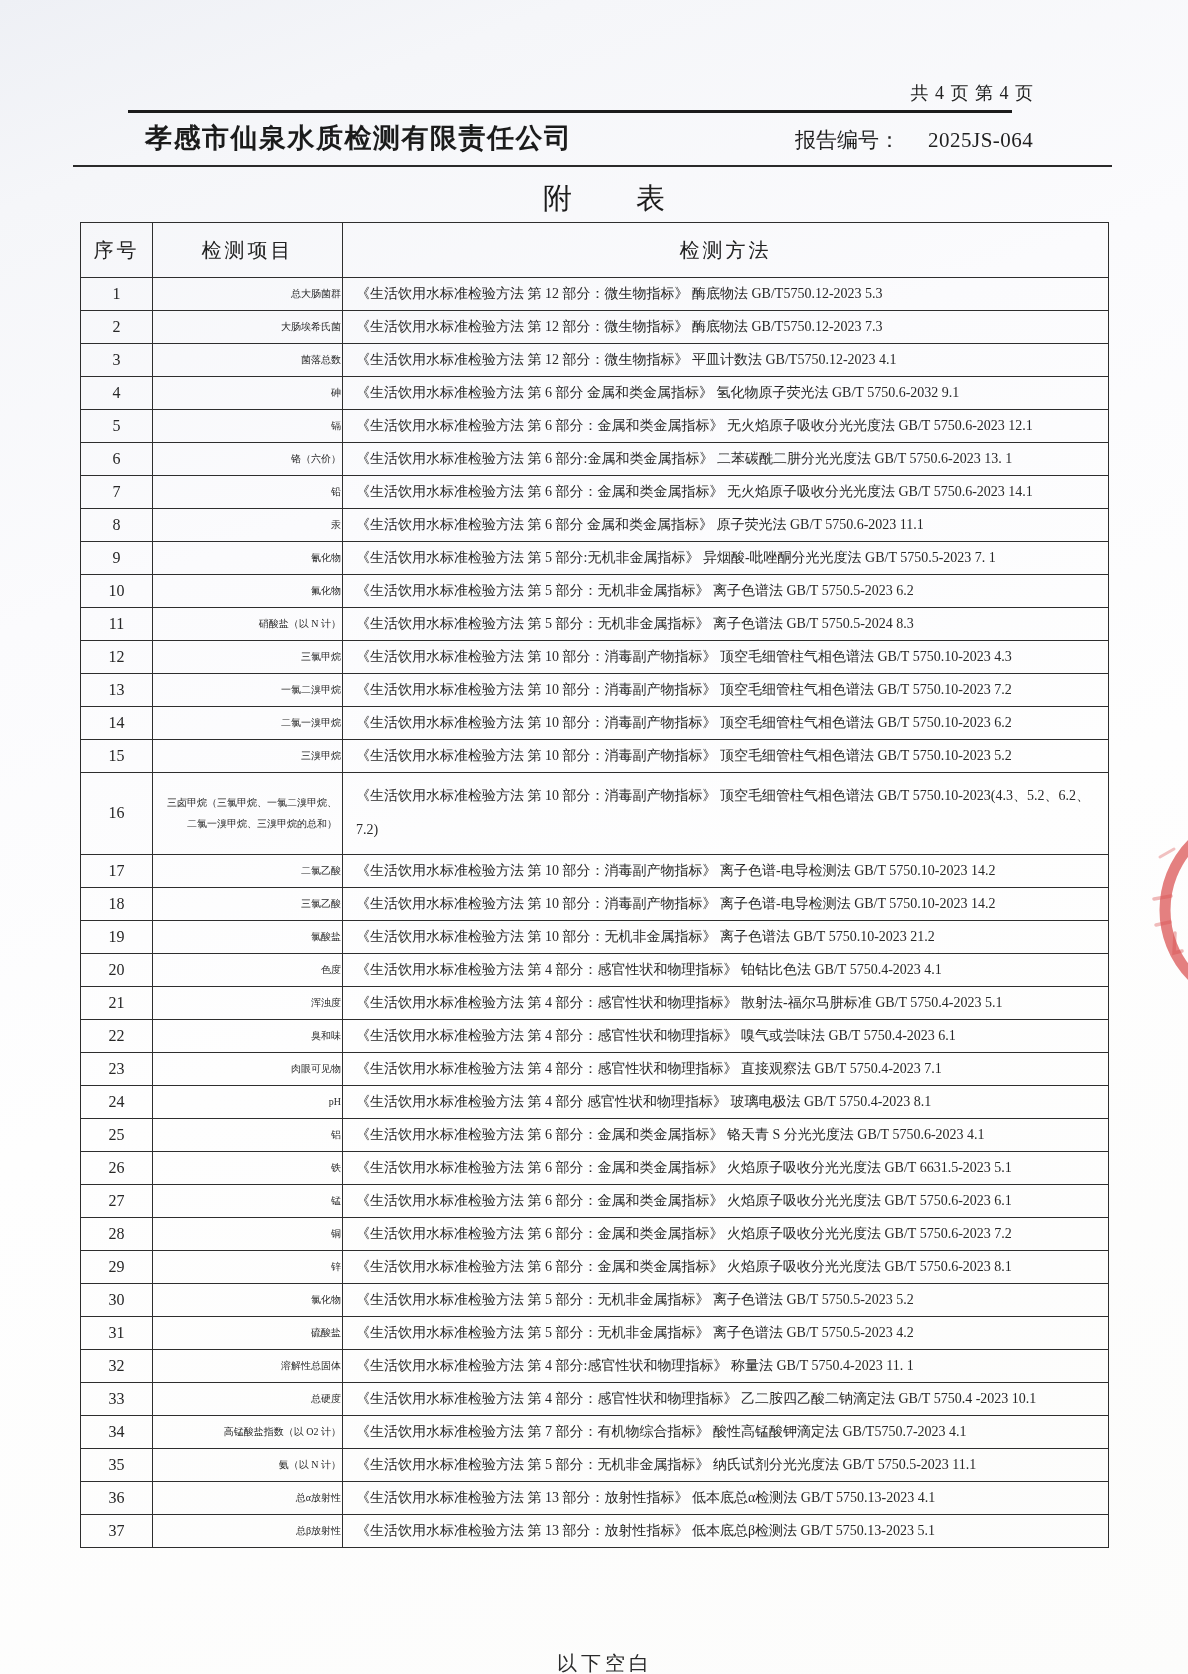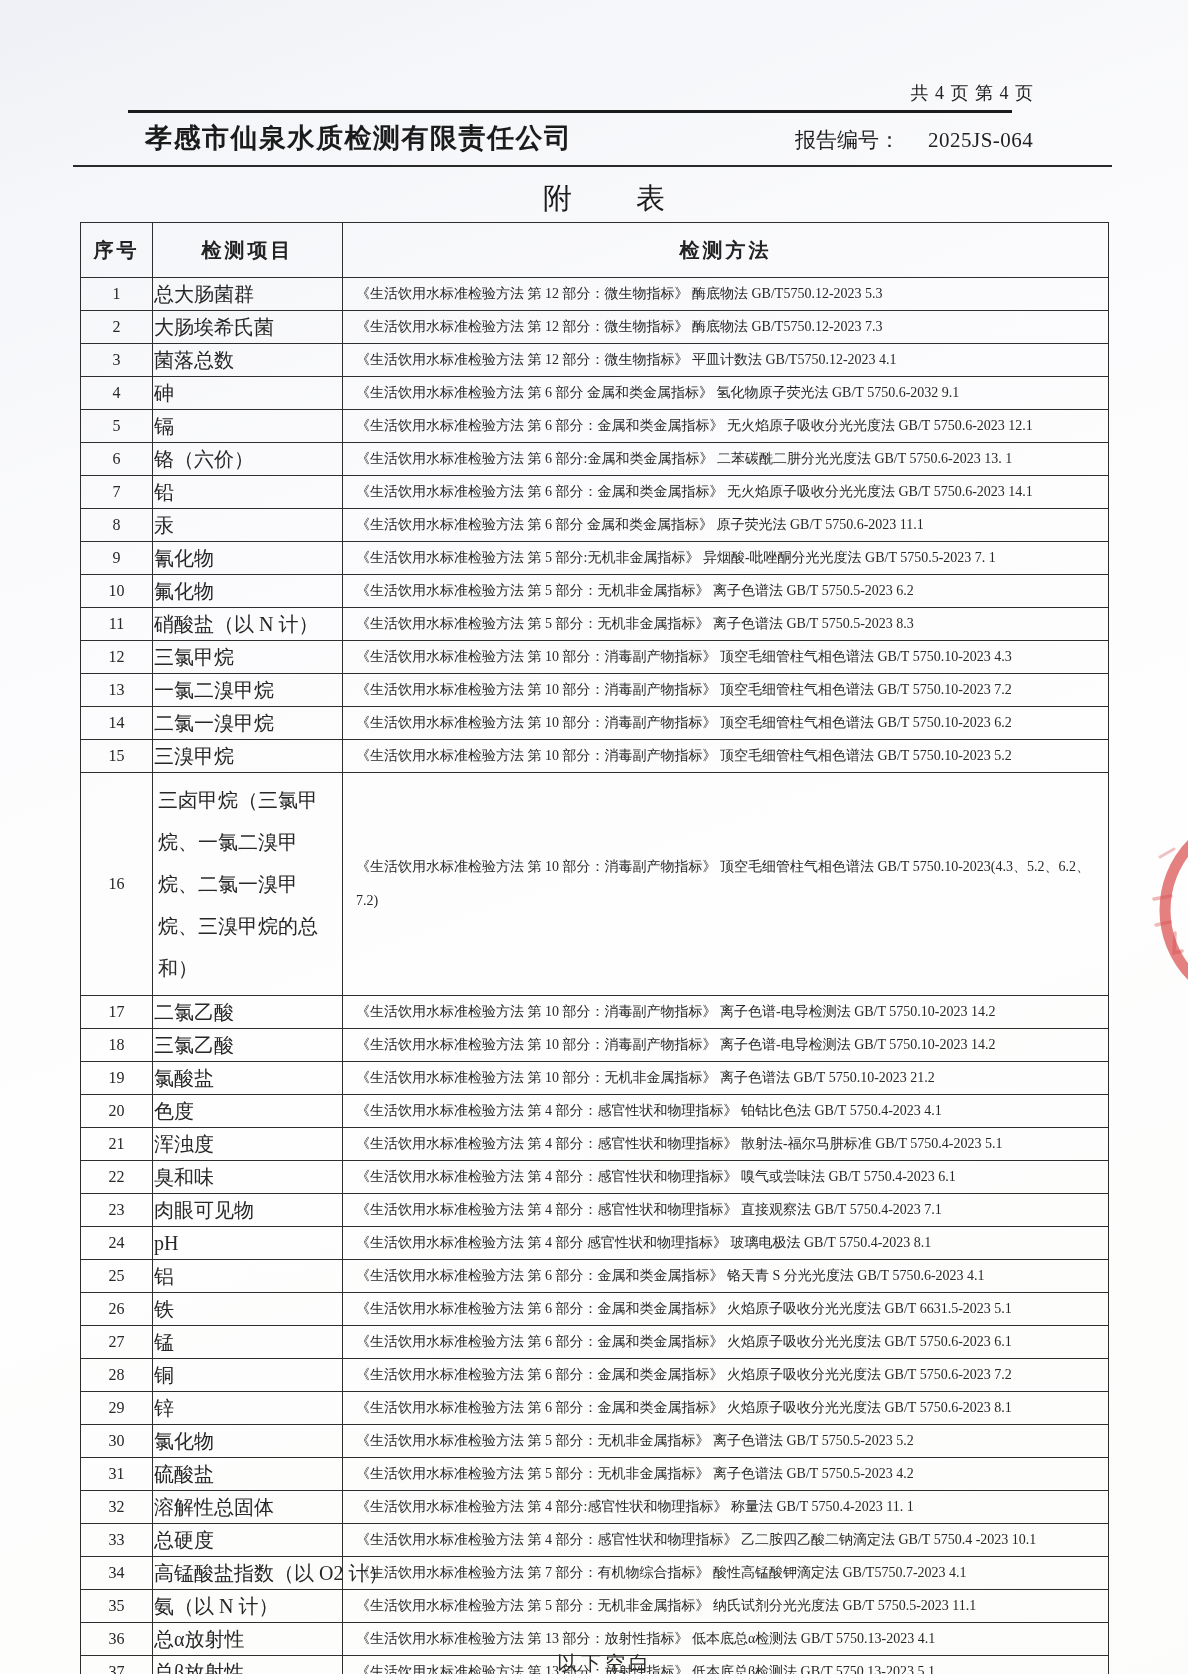--- a/index.html
+++ b/index.html
@@ -13,24 +13,24 @@
   .company{position:absolute;left:145px;top:120px;font-family:"Liberation Sans","DejaVu Sans",sans-serif;
            font-weight:bold;font-size:27px;letter-spacing:1.5px;color:#1b1b1b;}
   .report-no{position:absolute;left:795px;top:126px;font-size:21px;color:#1f1f1f;}
   .report-no .val{margin-left:28px;letter-spacing:0.5px;}
   .rule-bottom{position:absolute;left:73px;top:165px;width:1039px;height:2px;background:#2a2a2a;}
   .doc-title{position:absolute;left:0;right:0;top:179px;text-align:center;font-size:29px;
              letter-spacing:2px;white-space:pre;color:#1c1c1c;}
   table.method-table{position:absolute;left:80px;top:222px;width:1028px;border-collapse:collapse;
                      table-layout:fixed;background:transparent;}
   .method-table th,.method-table td{border:1.6px solid #2e2e2e;overflow:visible;}
-  .method-table th{height:52px;font-size:20px;font-weight:bold;letter-spacing:3px;color:#222;}
+  .method-table th{height:52px;font-size:20px;font-weight:normal;letter-spacing:3px;color:#222;}
   .method-table td{height:30px;color:#272727;}
   td.no{text-align:center;font-size:16px;}
-  td.item{text-align:left;font-size:20px;white-space:nowrap;}
+  td.item{text-align:right;font-size:10px;white-space:nowrap;}
   td.method{font-size:14px;padding:0 6px 0 13px;white-space:nowrap;text-align:left;}
   tr.tall td{white-space:normal;}
   tr.tall td.item{line-height:2.1;padding:6px 5px;}
   tr.tall td.method{line-height:2.45;padding:6px 8px 6px 13px;}
   .footer-note{position:absolute;left:0;right:0;top:1650px;text-align:center;font-size:20px;letter-spacing:4px;color:#2a2a2a;}
   .stamp{position:absolute;right:0;top:815px;filter:blur(0.4px);}
 </style>
 </head>
 <body>
 
@@ -106,21 +106,21 @@
           <td class="method">《生活饮用水标准检验方法 第 5 部分:无机非金属指标》 异烟酸-吡唑酮分光光度法 GB/T 5750.5-2023 7. 1</td>
         </tr>
         <tr>
           <td class="no">10</td>
           <td class="item">氟化物</td>
           <td class="method">《生活饮用水标准检验方法 第 5 部分：无机非金属指标》 离子色谱法 GB/T 5750.5-2023 6.2</td>
         </tr>
         <tr>
           <td class="no">11</td>
           <td class="item">硝酸盐（以 N 计）</td>
-          <td class="method">《生活饮用水标准检验方法 第 5 部分：无机非金属指标》 离子色谱法 GB/T 5750.5-2023 8.3</td>
+          <td class="method">《生活饮用水标准检验方法 第 5 部分：无机非金属指标》 离子色谱法 GB/T 5750.5-2024 8.3</td>
         </tr>
         <tr>
           <td class="no">12</td>
           <td class="item">三氯甲烷</td>
           <td class="method">《生活饮用水标准检验方法 第 10 部分：消毒副产物指标》 顶空毛细管柱气相色谱法 GB/T 5750.10-2023 4.3</td>
         </tr>
         <tr>
           <td class="no">13</td>
           <td class="item">一氯二溴甲烷</td>
           <td class="method">《生活饮用水标准检验方法 第 10 部分：消毒副产物指标》 顶空毛细管柱气相色谱法 GB/T 5750.10-2023 7.2</td>

